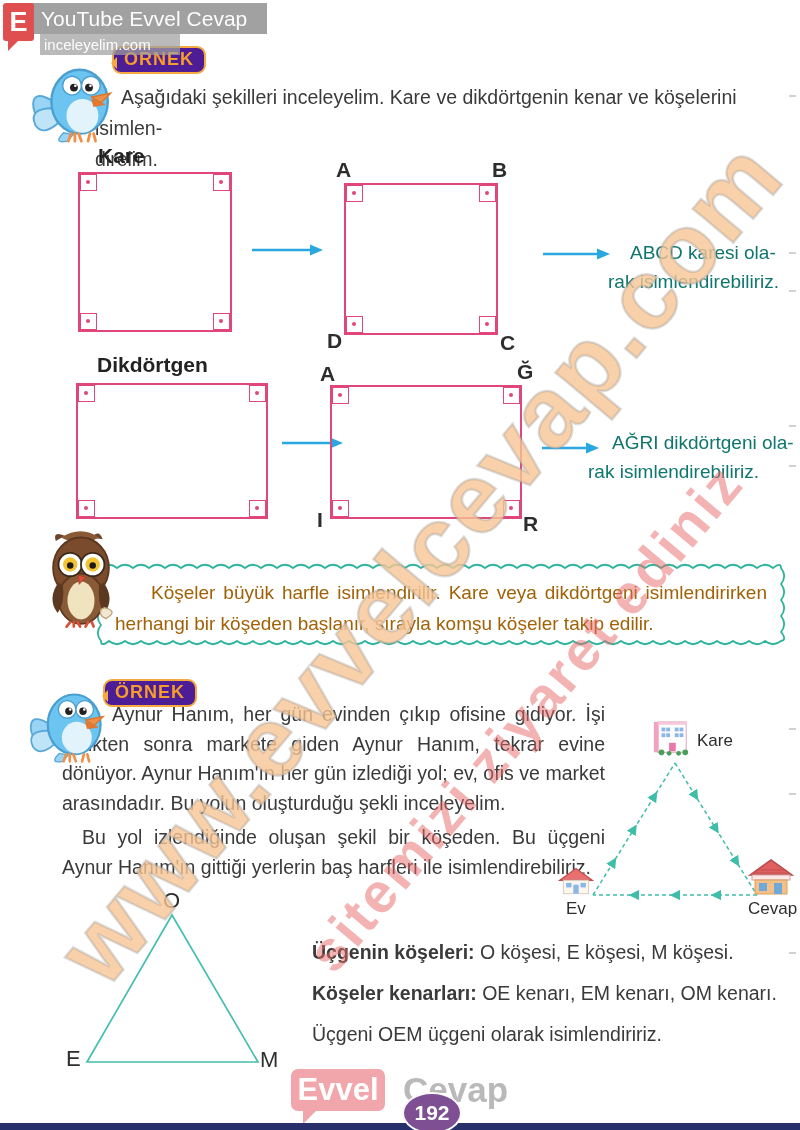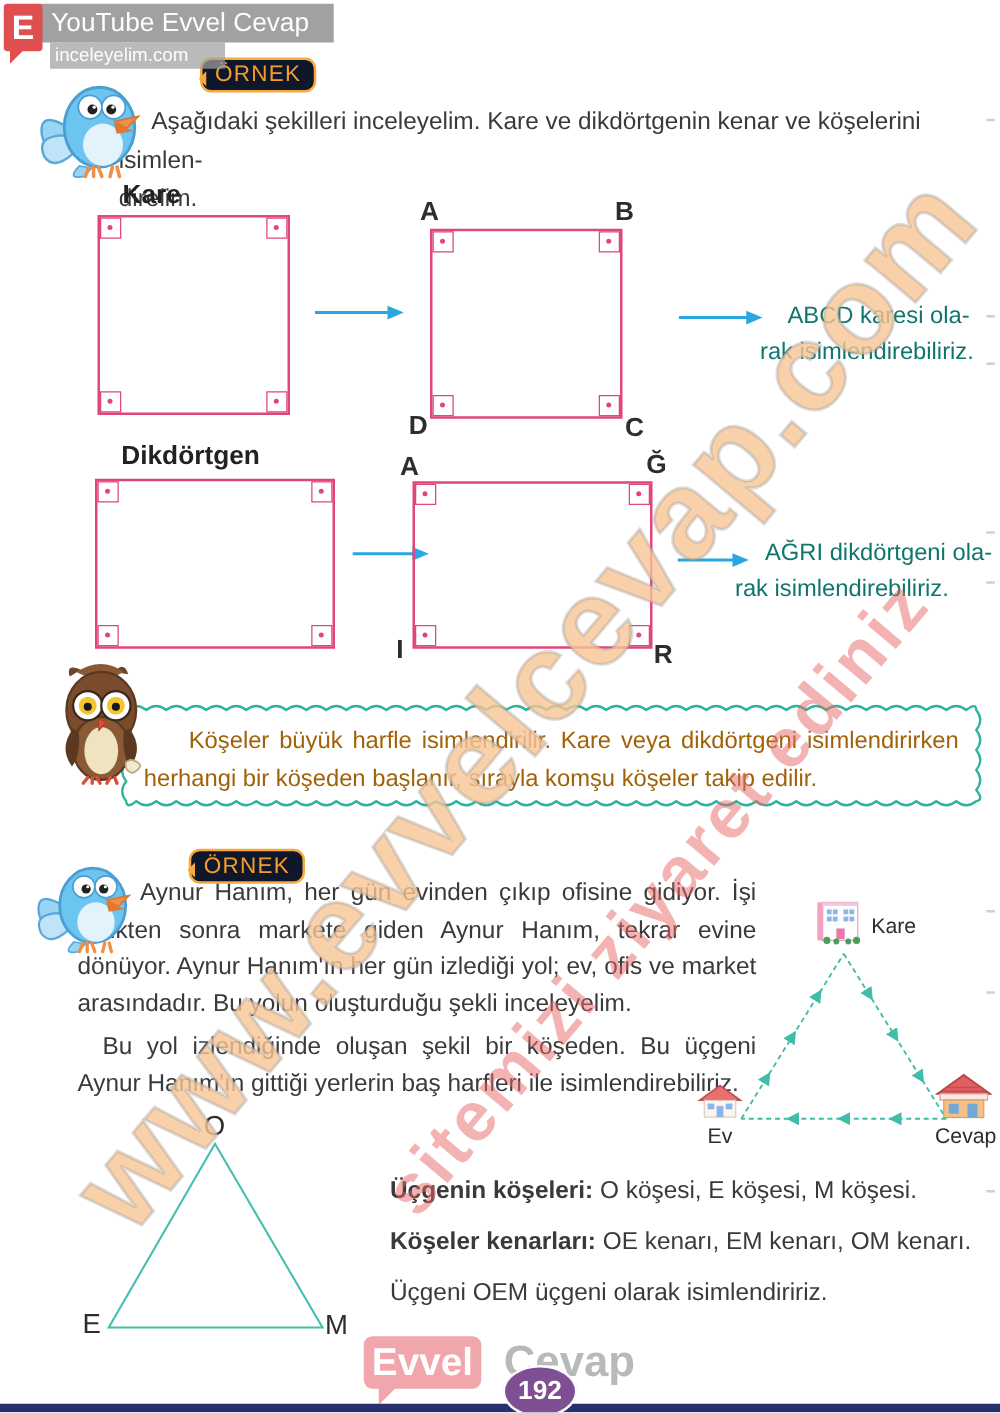--- a/index.html
+++ b/index.html
@@ -9,22 +9,22 @@
 
   
   .e-badge{left:3px;top:3px;width:31px;height:38px;background:#e04f4f;border-radius:3px;
            color:#fff;font-weight:bold;font-size:27px;display:flex;align-items:center;justify-content:center;z-index:6;}
   .e-tail{left:8px;top:40px;width:0;height:0;border-top:11px solid #e04f4f;border-right:11px solid transparent;z-index:6;}
   .banner1{left:31px;top:3px;width:226px;height:31px;background:rgba(135,135,135,.78);color:#fdfdfd;
            font-size:21px;display:flex;align-items:center;padding-left:10px;z-index:5;}
   .banner2{left:40px;top:34px;width:136px;height:21px;background:rgba(160,160,160,.72);color:#fdfdfd;
            font-size:15px;display:flex;align-items:center;padding-left:4px;z-index:5;}
 
-  .ornek{border:2px solid #f5a93e;border-radius:9px;background:#0f172a;color:#f59d2c;
-         font-weight:normal;font-size:18px;letter-spacing:1px;padding:1px 10px 2px 10px;z-index:4;margin-left:48px;}
+  .ornek{border:2px solid #f5a93e;border-radius:9px;background:#4c1d95;color:#f59d2c;
+         font-weight:bold;font-size:18px;letter-spacing:1px;padding:1px 10px 2px 10px;z-index:4;}
   .ornek::before{content:"";position:absolute;left:-9px;bottom:3px;border:6px solid transparent;border-right-color:#f5a93e;}
 
   .body-text{font-size:19.5px;line-height:31px;color:#3a3a3a;}
   .heading{font-weight:bold;font-size:21px;color:#222;}
 
   
   .shape{position:absolute;border:2px solid #e0457c;}
   .cm{position:absolute;width:15px;height:15px;border:1.5px solid #e0457c;}
   .cm b{position:absolute;left:5px;top:5px;width:4px;height:4px;background:#e0457c;border-radius:50%;}
   .cm.tl{left:0;top:0;} .cm.tr{right:0;top:0;} .cm.bl{left:0;bottom:0;} .cm.br{right:0;bottom:0;}

